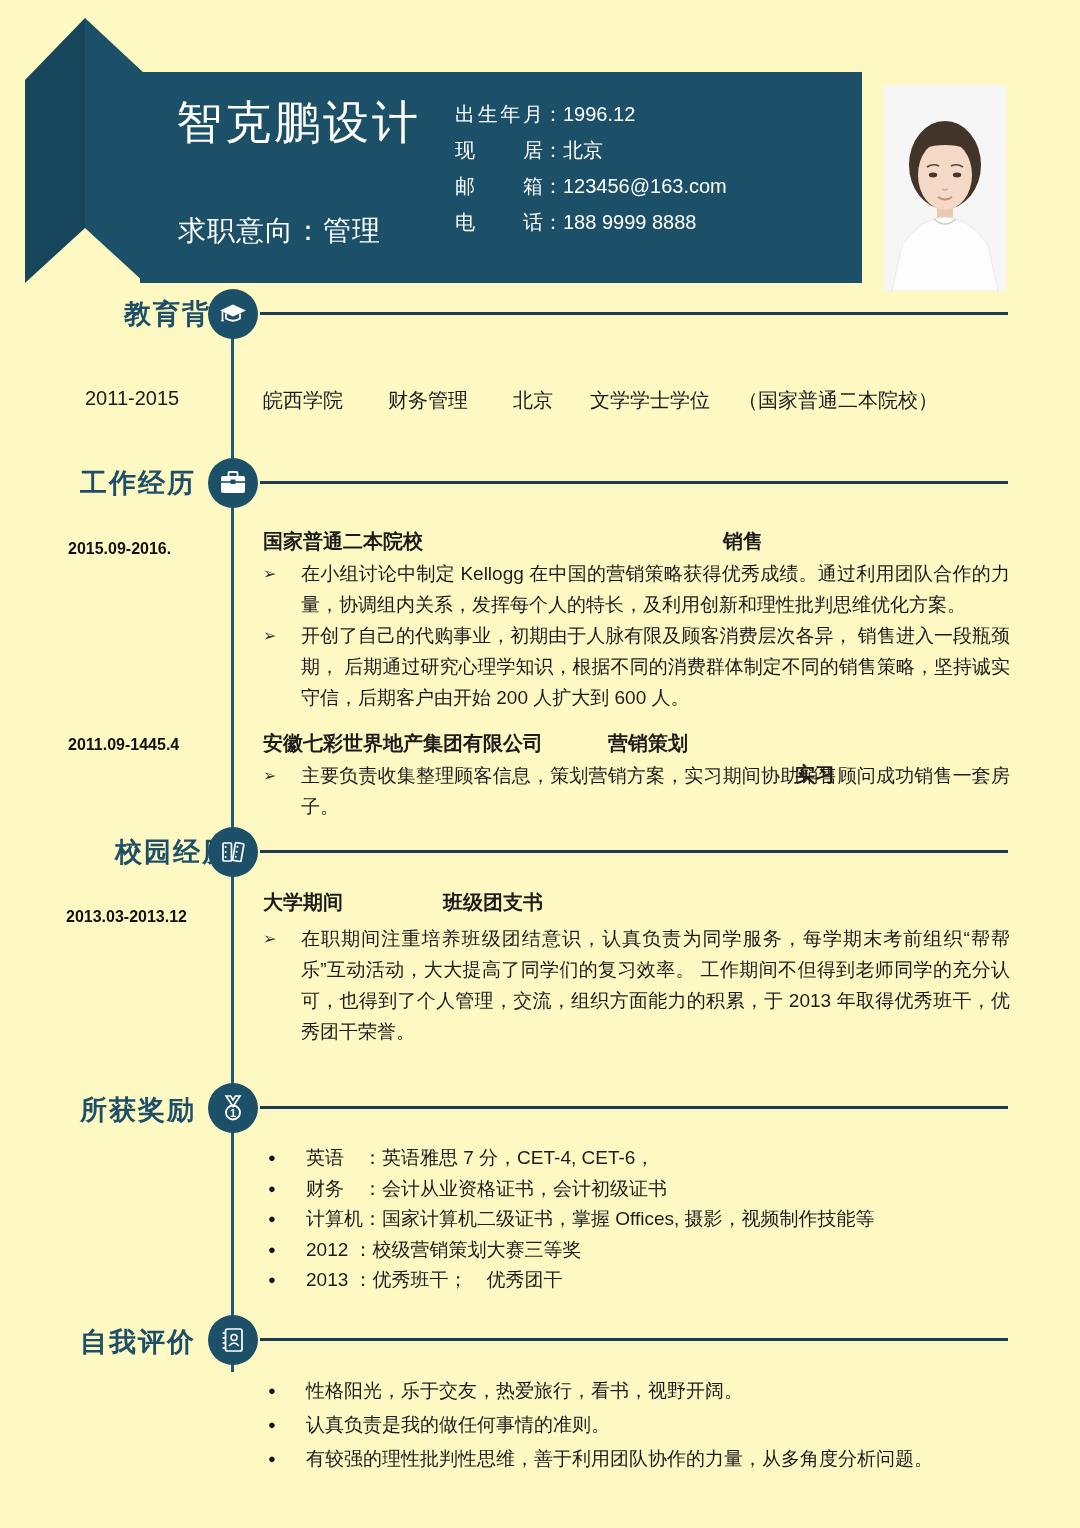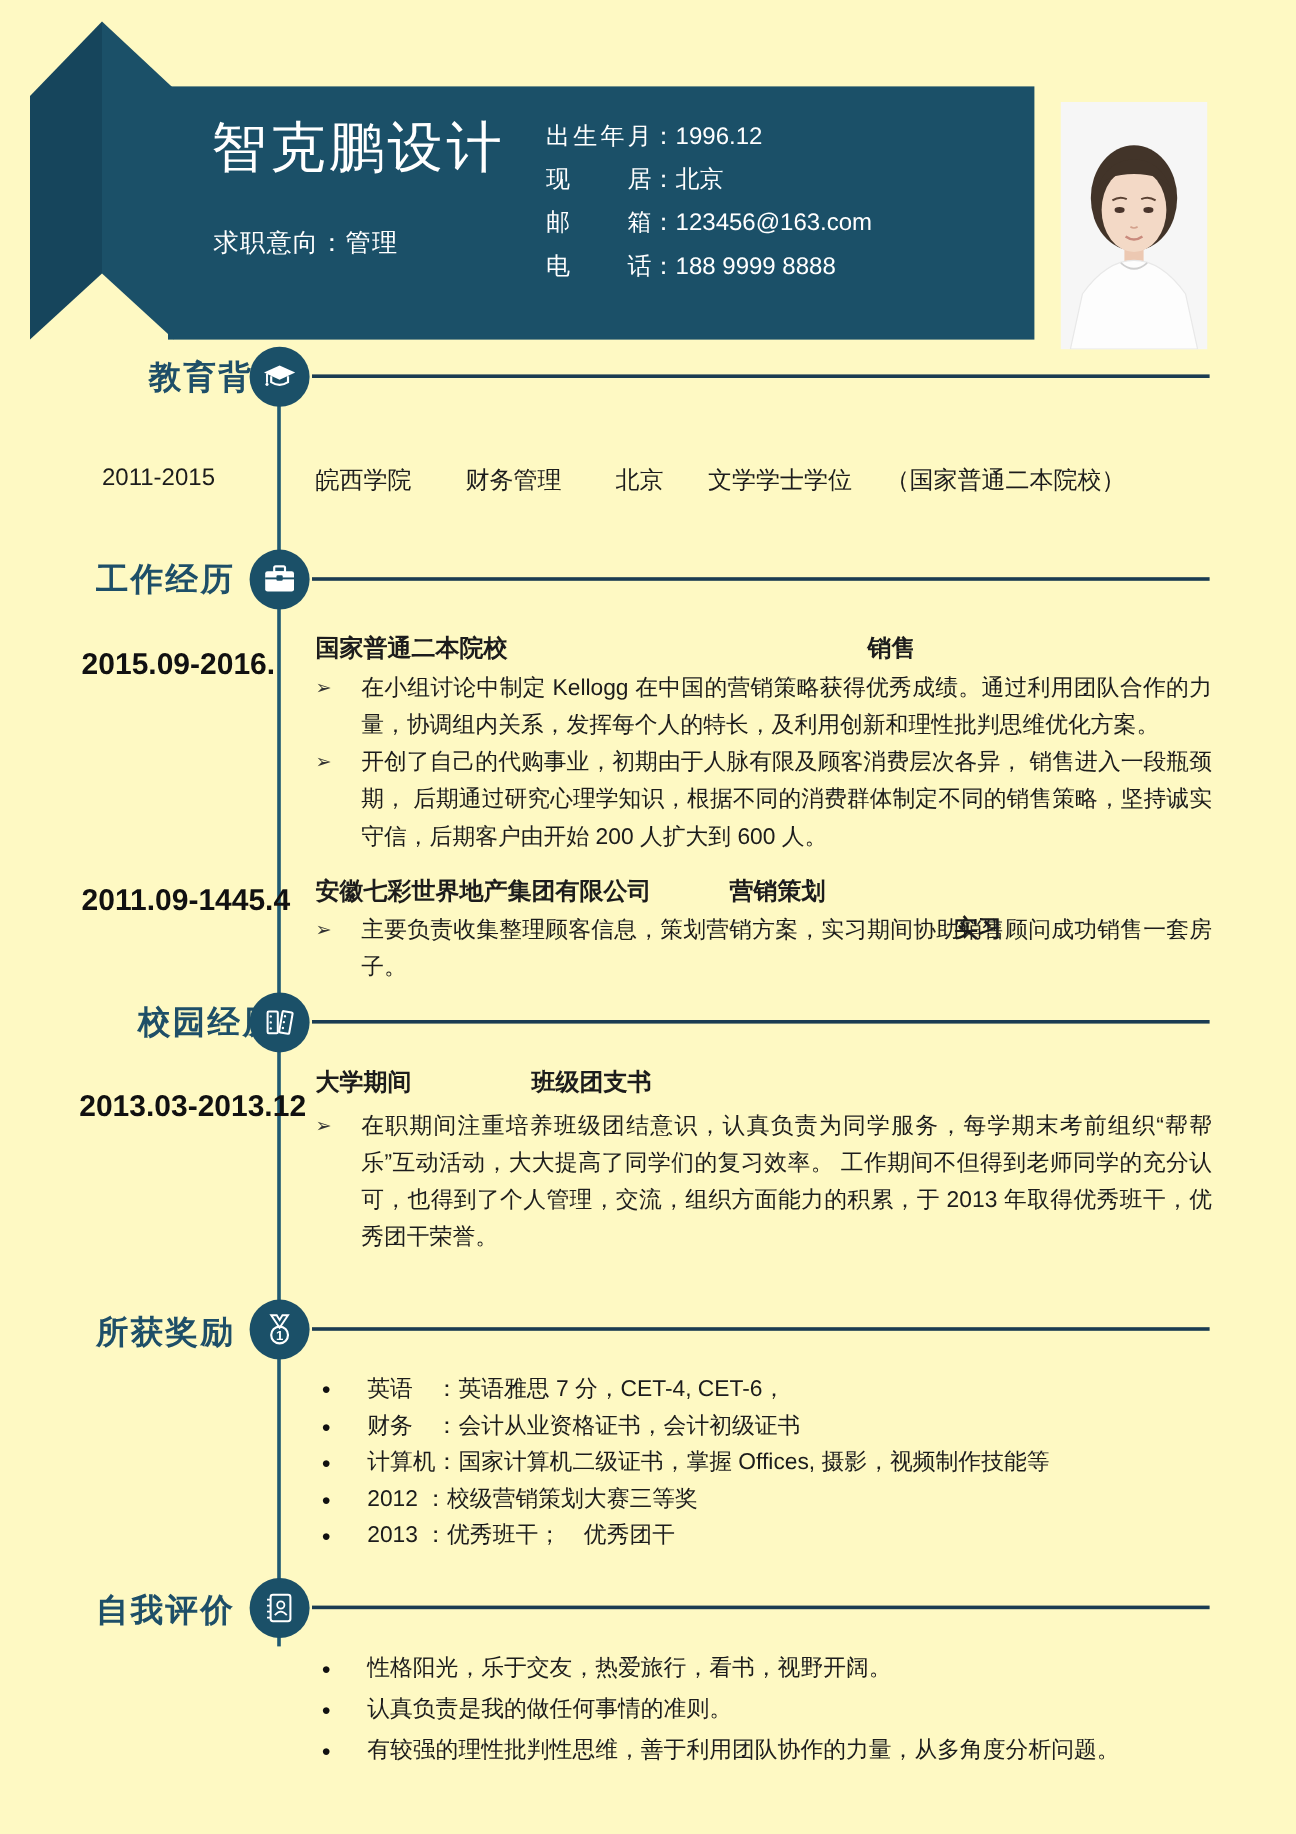--- a/index.html
+++ b/index.html
@@ -2,34 +2,34 @@
 <html><head>
 <meta charset="utf-8">
 <style>
   html,body{margin:0;padding:0;background:#fff;}
   .page{position:relative;width:1080px;height:1528px;background:#fef9c3;overflow:hidden;
         font-family:"Liberation Sans","DejaVu Sans",sans-serif;color:#1c1c1c;}
   
   .ribbon{position:absolute;left:0;top:0;}
   .hdr{position:absolute;left:140px;top:72px;width:722px;height:211px;background:#1b5068;}
   .hdr-name{position:absolute;left:36px;top:22px;font-size:46px;line-height:56px;color:#fff;letter-spacing:3px;}
-  .hdr-intent{position:absolute;left:38px;top:116px;font-size:21px;color:#fff;letter-spacing:1px;}
+  .hdr-intent{position:absolute;left:38px;top:140px;font-size:28px;color:#fff;letter-spacing:1px;}
   .contact{position:absolute;left:315px;top:24px;}
   .c-row{display:flex;height:36px;line-height:36px;font-size:20px;color:#fff;}
   .c-label{display:inline-block;width:88px;text-align:justify;text-align-last:justify;}
   .c-colon{display:inline-block;}
   .photo{position:absolute;left:884px;top:85px;width:122px;height:206px;background:#f6f6f6;}
   
   .vline{position:absolute;left:231px;top:314px;width:3px;height:1058px;background:#1f5a73;}
   .sec-title{position:absolute;left:80px;font-size:27px;font-weight:bold;color:#1e4f68;letter-spacing:2px;}
   .sec-circle{position:absolute;left:208px;width:50px;height:50px;border-radius:50%;background:#1b5068;
               display:flex;align-items:center;justify-content:center;}
   .sec-line{position:absolute;left:260px;width:748px;height:3px;background:#1b3c52;}
   
-  .date{position:absolute;font-size:25px;color:#111;}
+  .date{position:absolute;font-size:16px;color:#111;}
   .date.b{font-weight:bold;}
   .edu-row{position:absolute;left:85px;display:flex;font-size:20px;color:#1c1c1c;white-space:nowrap;}
   .edu-row .col-period{width:178px;}
   .edu-row .col-school{width:125px;}
   .edu-row .col-major{width:125px;}
   .edu-row .col-loc{width:77px;}
   .edu-row .col-degree{width:148px;}
   .content{position:absolute;left:263px;width:747px;}
   .co-row{position:relative;height:33px;line-height:33px;font-size:20px;font-weight:bold;white-space:nowrap;}
   .co-role{position:absolute;top:0;}

